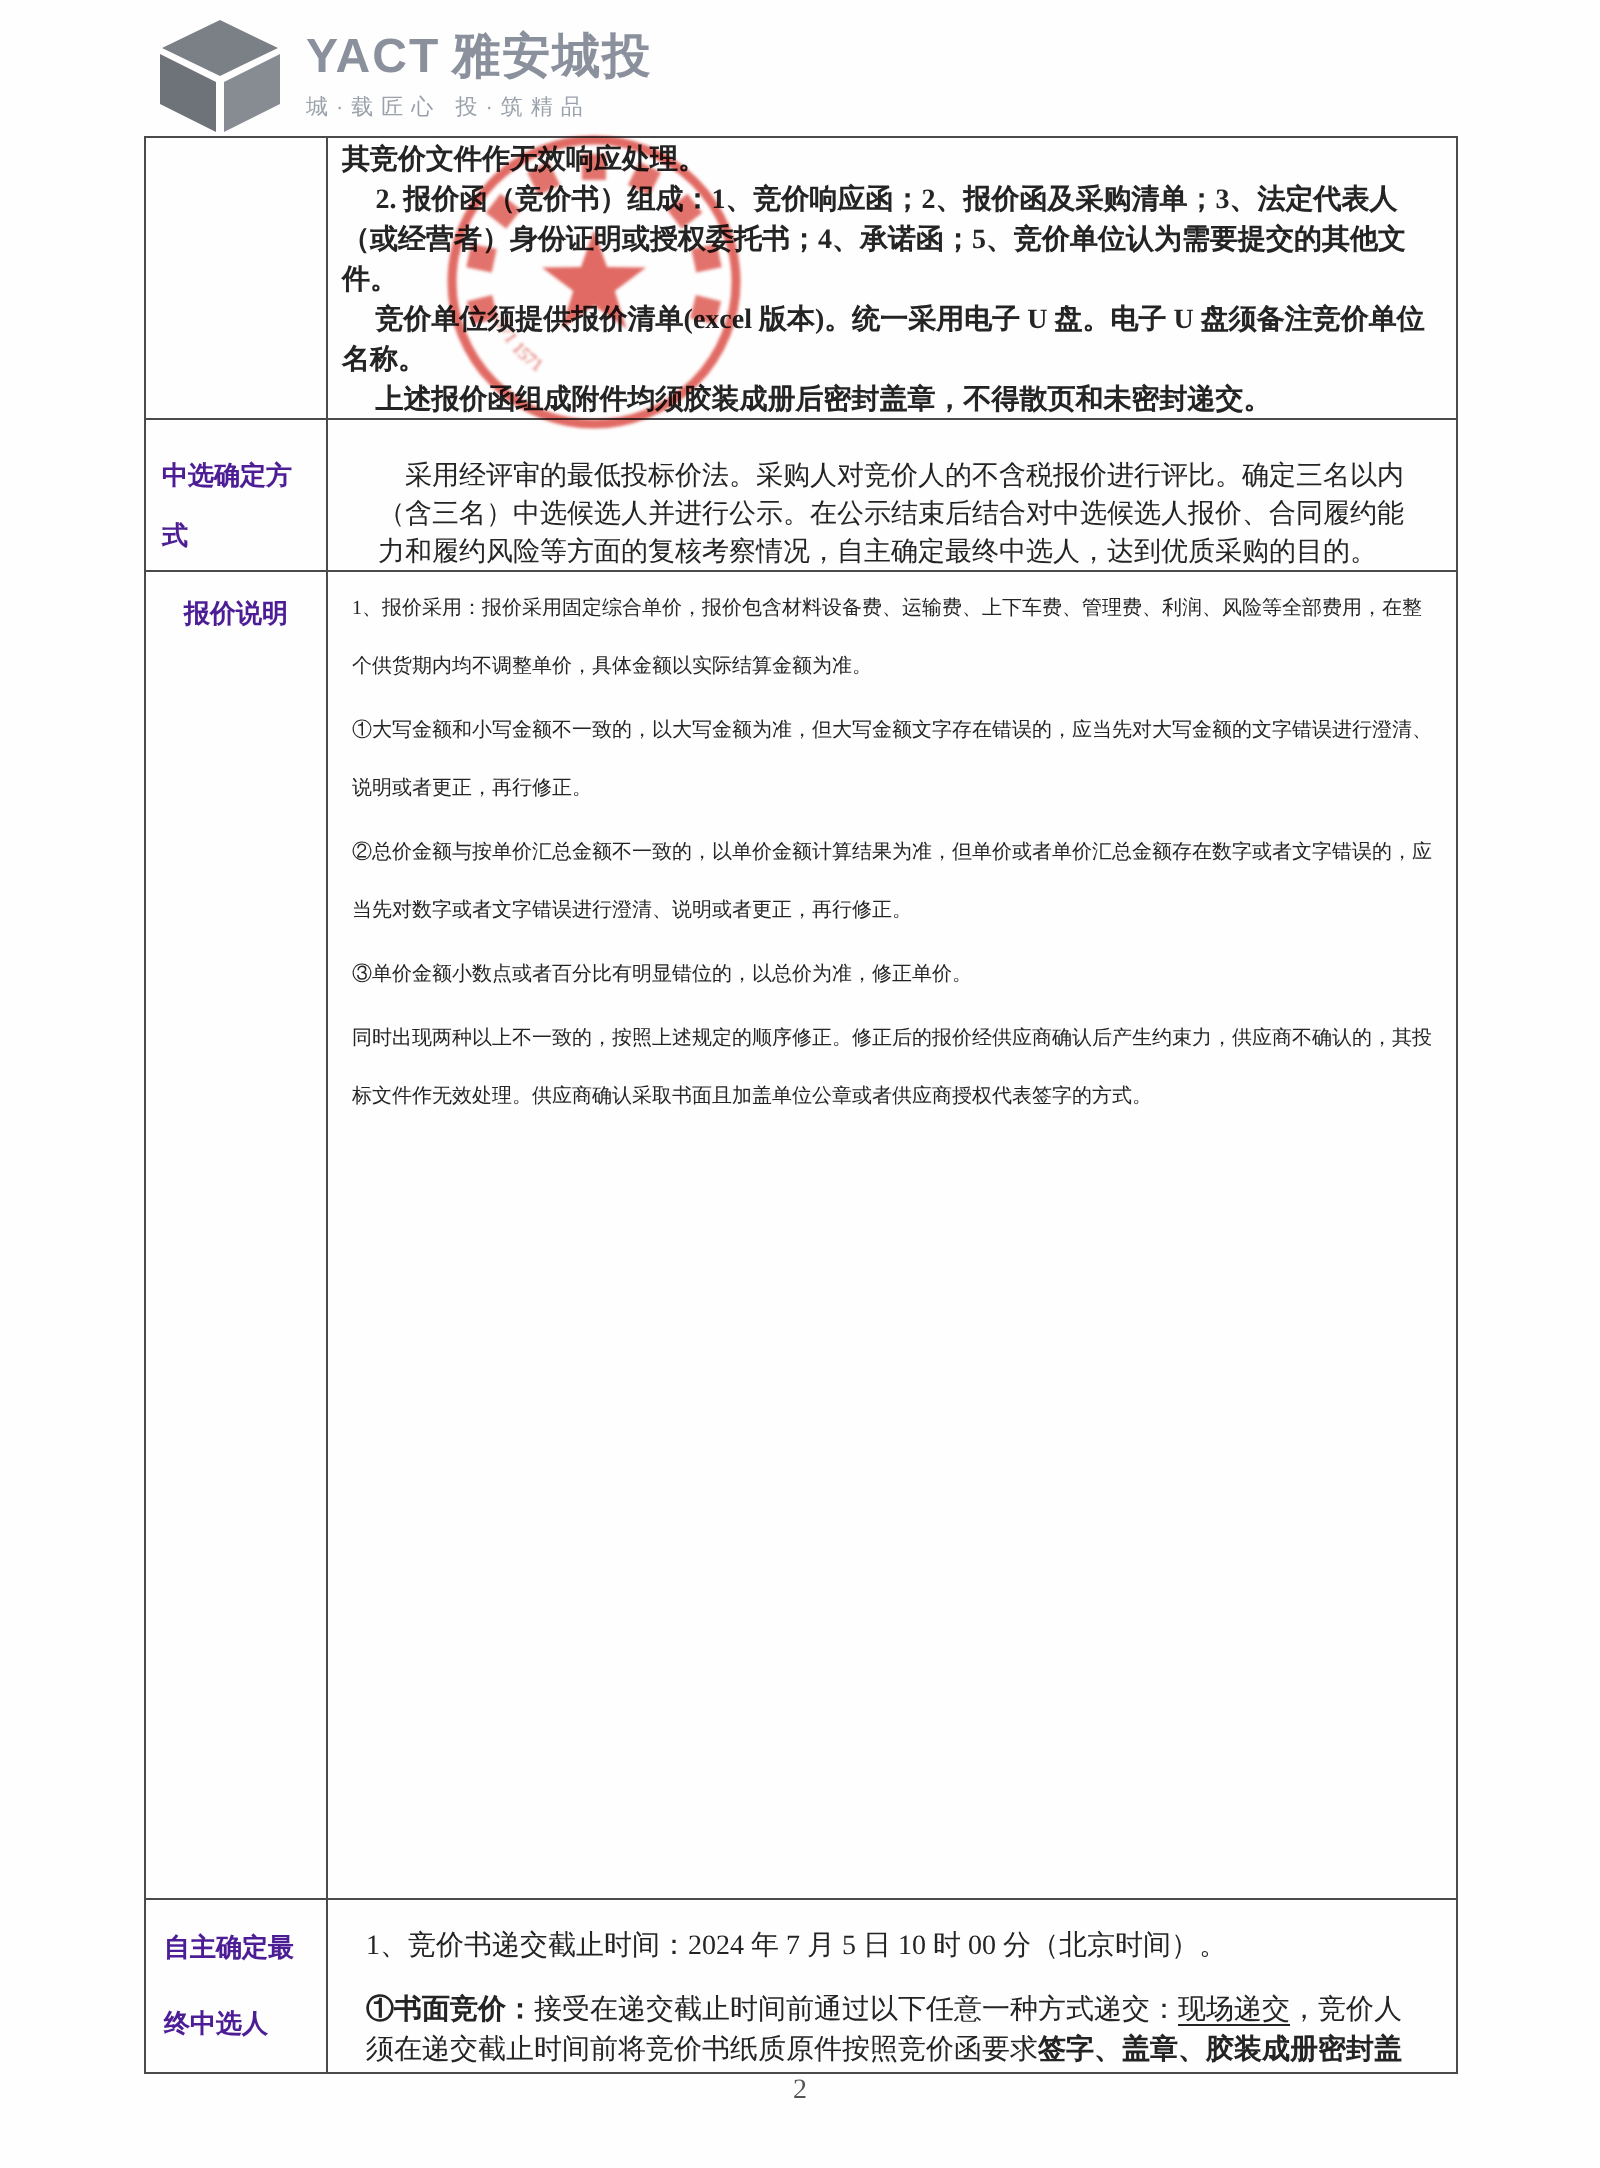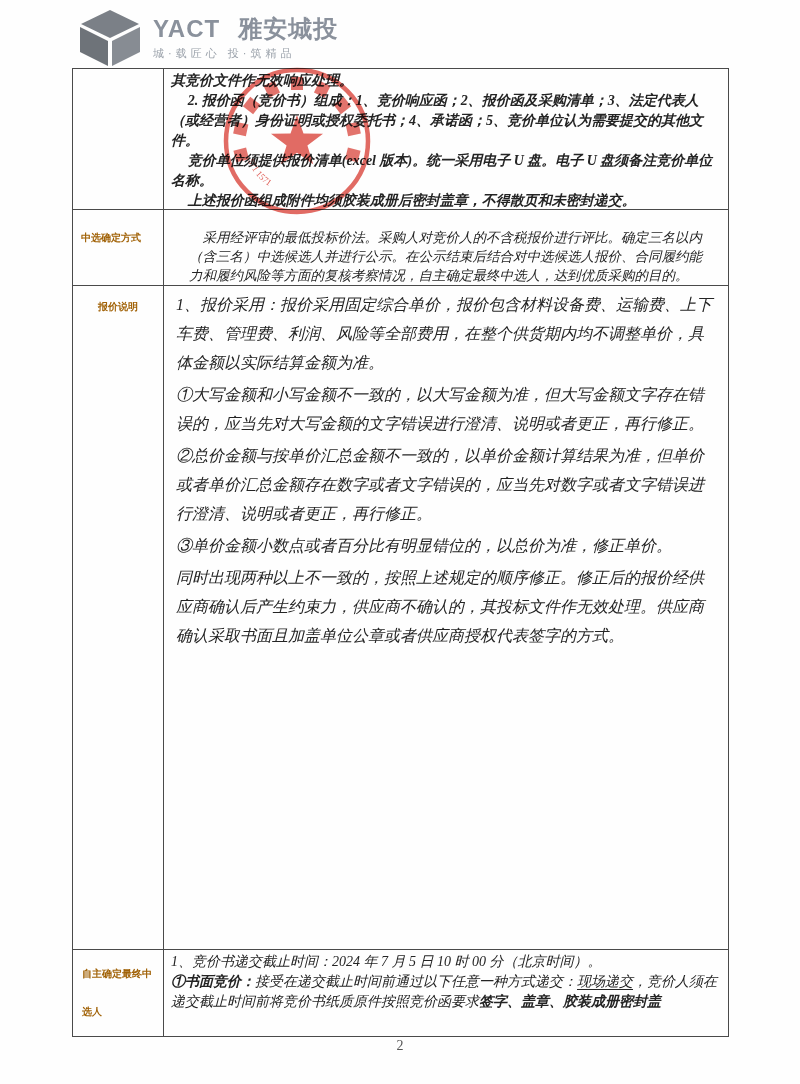--- a/index.html
+++ b/index.html
@@ -7,49 +7,49 @@
   .page{
     position:relative; width:800px; height:1084px; background:#fefefe;
     font-family:"Liberation Serif","DejaVu Serif",serif; color:#242424;
     overflow:hidden;
   }
   
   .logo{position:absolute; left:77px; top:8px; display:flex; align-items:flex-start;}
   .logo-cube{width:66px; height:60px;}
   .logo-text{margin-left:10px; font-family:"Liberation Sans","DejaVu Sans",sans-serif;}
   .brand-line{font-size:24px; font-weight:bold; color:#8a919c; letter-spacing:1px; line-height:26px; margin-top:8px;}
-  .brand-cn{margin-left:18px;}
+  .brand-cn{margin-left:6px;}
   .tagline{font-size:11px; color:#9aa1aa; letter-spacing:4px; margin-top:4px;}
   
   .tbl{position:absolute; left:72px; top:68px; width:657px; border:1.5px solid #4a4a4a; box-sizing:border-box; background:transparent;}
   .trow{display:flex; border-bottom:1.5px solid #4a4a4a; box-sizing:border-box;}
   .trow:last-child{border-bottom:none;}
   .hcell{width:91px; flex:0 0 91px; border-right:1.5px solid #4a4a4a; box-sizing:border-box;
-         font-weight:bold; font-size:10px; color:#a16207;}
-  .ccell{flex:1; box-sizing:border-box; overflow:hidden;font-style:italic;}
+         font-weight:bold; font-size:13px; color:#4c1d95;}
+  .ccell{flex:1; box-sizing:border-box; overflow:hidden;}
   .r1{height:141px;}
   .r2{height:76px;}
   .r3{height:664px;}
   .r4{height:86px;}
   
   .r1 .ccell{padding:2px 8px 0 7px; font-size:14px; font-weight:bold; line-height:20px;}
   .r1 p{margin:0;}
   .indent{text-indent:1.2em;}
   
   .r2 .hcell{padding:13px 6px 0 8px; line-height:30px;}
   .r2 .ccell{padding:1px 8px 0 7px; font-size:13.5px; line-height:18.8px;}
   .r2 p{margin:18px; text-indent:1em;}
   
   .r3 .hcell{padding-top:11px; text-align:center; line-height:20px;}
-  .r3 .ccell{padding:4px 12px 0 12px; font-size:16px; line-height:29px;}
+  .r3 .ccell{padding:4px 12px 0 12px; font-size:10px; line-height:29px;}
   .r3 p{margin:0 0 3px 0;}
   
   .r4 .hcell{padding:5px 6px 0 9px; line-height:38px;}
   .r4 .ccell{padding:2px 8px 0 7px; font-size:14px; line-height:20px;}
-  .r4 p{margin:0;}
+  .r4 p{margin:12px;}
   .b{font-weight:bold;}
   .u{text-decoration:underline; text-underline-offset:3px;}
   .fill-blank{border-bottom:1px solid #242424; padding:0 17px;}
   
   .seal{position:absolute; left:221px; top:65px; width:152px; height:152px;
         mix-blend-mode:multiply; opacity:0.88; pointer-events:none;}
   
   .pagenum{position:absolute; left:0; top:1038px; width:100%; text-align:center;
            font-size:14px; color:#555;}
 </style>

